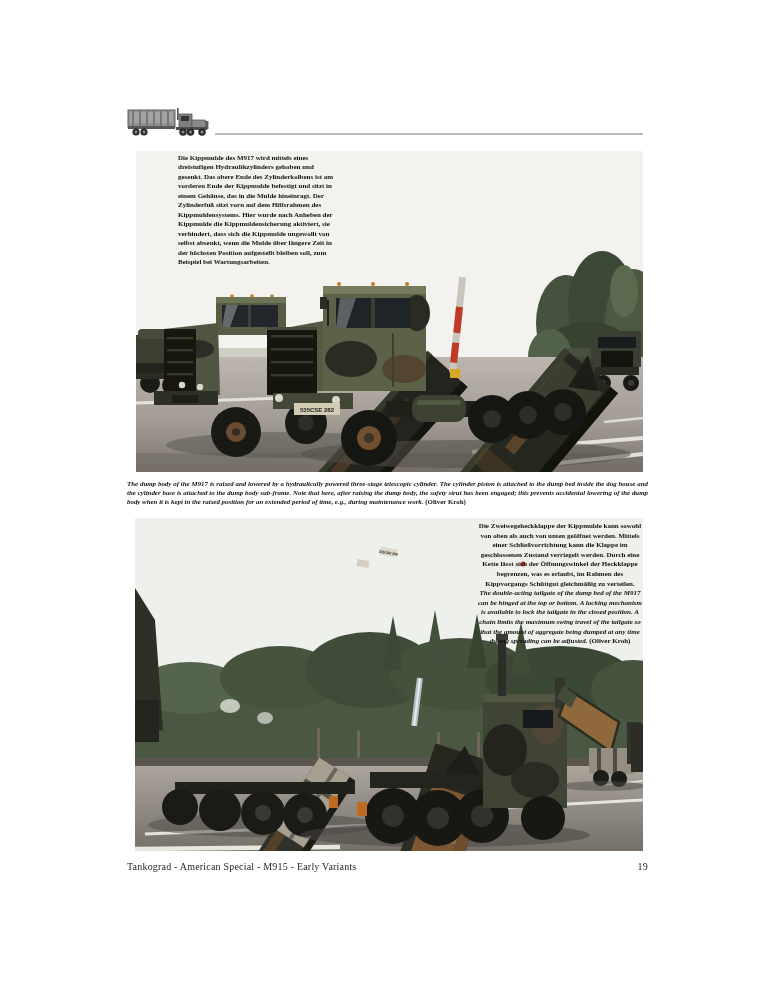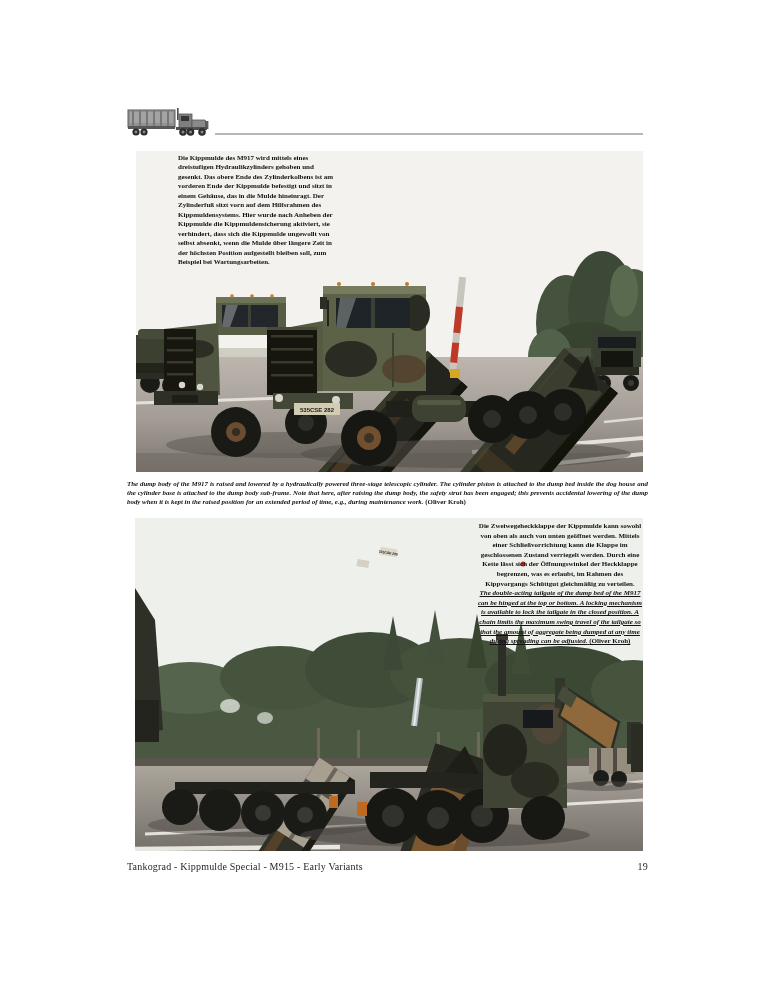--- a/index.html
+++ b/index.html
@@ -8,21 +8,21 @@
   .header-rule{position:absolute;left:215px;top:133px;width:428px;height:1.5px;background:#b7b7b7;}
   .logo{position:absolute;left:127px;top:106px;width:86px;height:32px;}
   .photo{position:absolute;overflow:hidden;}
   .photo svg{display:block;width:100%;height:100%;}
   #photo1{left:136px;top:151px;width:507px;height:321px;background:#f3f2ee;}
   #photo2{left:135px;top:518px;width:508px;height:333px;background:#eef0ec;}
   .overlay1{position:absolute;left:10px;top:3px;width:158px;font-weight:bold;
             font-size:7px;line-height:9.45px;text-align:left;margin-left:32px;}
   .overlay2{position:absolute;left:340px;top:4px;width:170px;font-weight:bold;
             font-size:7px;line-height:9.6px;text-align:center;}
-  .overlay2 .en{font-style:italic;text-decoration:underline;}
+  .overlay2 .en{font-style:italic;}
   .credit{font-style:normal;font-weight:bold;}
   .caption{position:absolute;left:127px;top:479px;width:521px;font-size:6.9px;line-height:9px;
            font-style:italic;font-weight:bold;text-align:justify;}
   .footer{position:absolute;left:127px;top:861px;width:521px;display:flex;
           justify-content:space-between;font-size:10px;color:#262626;letter-spacing:0.2px;}
 </style>
 </head>
 <body>
 
 <div class="page">
@@ -354,17 +354,17 @@
       <rect x="496" y="206" width="12" height="48" fill="#2b2d25"></rect>
     </svg>
     <div class="overlay2">
       <div class="de">Die Zweiwegeheckklappe der Kippmulde kann sowohl von oben als auch von unten geöffnet werden. Mittels einer Schließvorrichtung kann die Klappe im geschlossenen Zustand verriegelt werden. Durch eine Kette lässt sich der Öffnungswinkel der Heckklappe begrenzen, was es erlaubt, im Rahmen des Kippvorgangs Schüttgut gleichmäßig zu verteilen.</div>
       <div class="en"><span>The double-acting tailgate of the dump bed of the M917 can be hinged at the top or bottom. A locking mechanism is available to lock the tailgate in the closed position. A chain limits the maximum swing travel of the tailgate so that the amount of aggregate being dumped at any time during spreading can be adjusted.</span>
         <span class="credit">(Oliver Kroh)</span></div>
     </div>
   </div>
 
   <div class="footer">
-    <span>Tankograd - Kippmulde Special - M915 - Early Variants</span>
+    <span>Tankograd - American Special - M915 - Early Variants</span>
     <span>19</span>
   </div>
 
 </div>
 
 </body></html>

